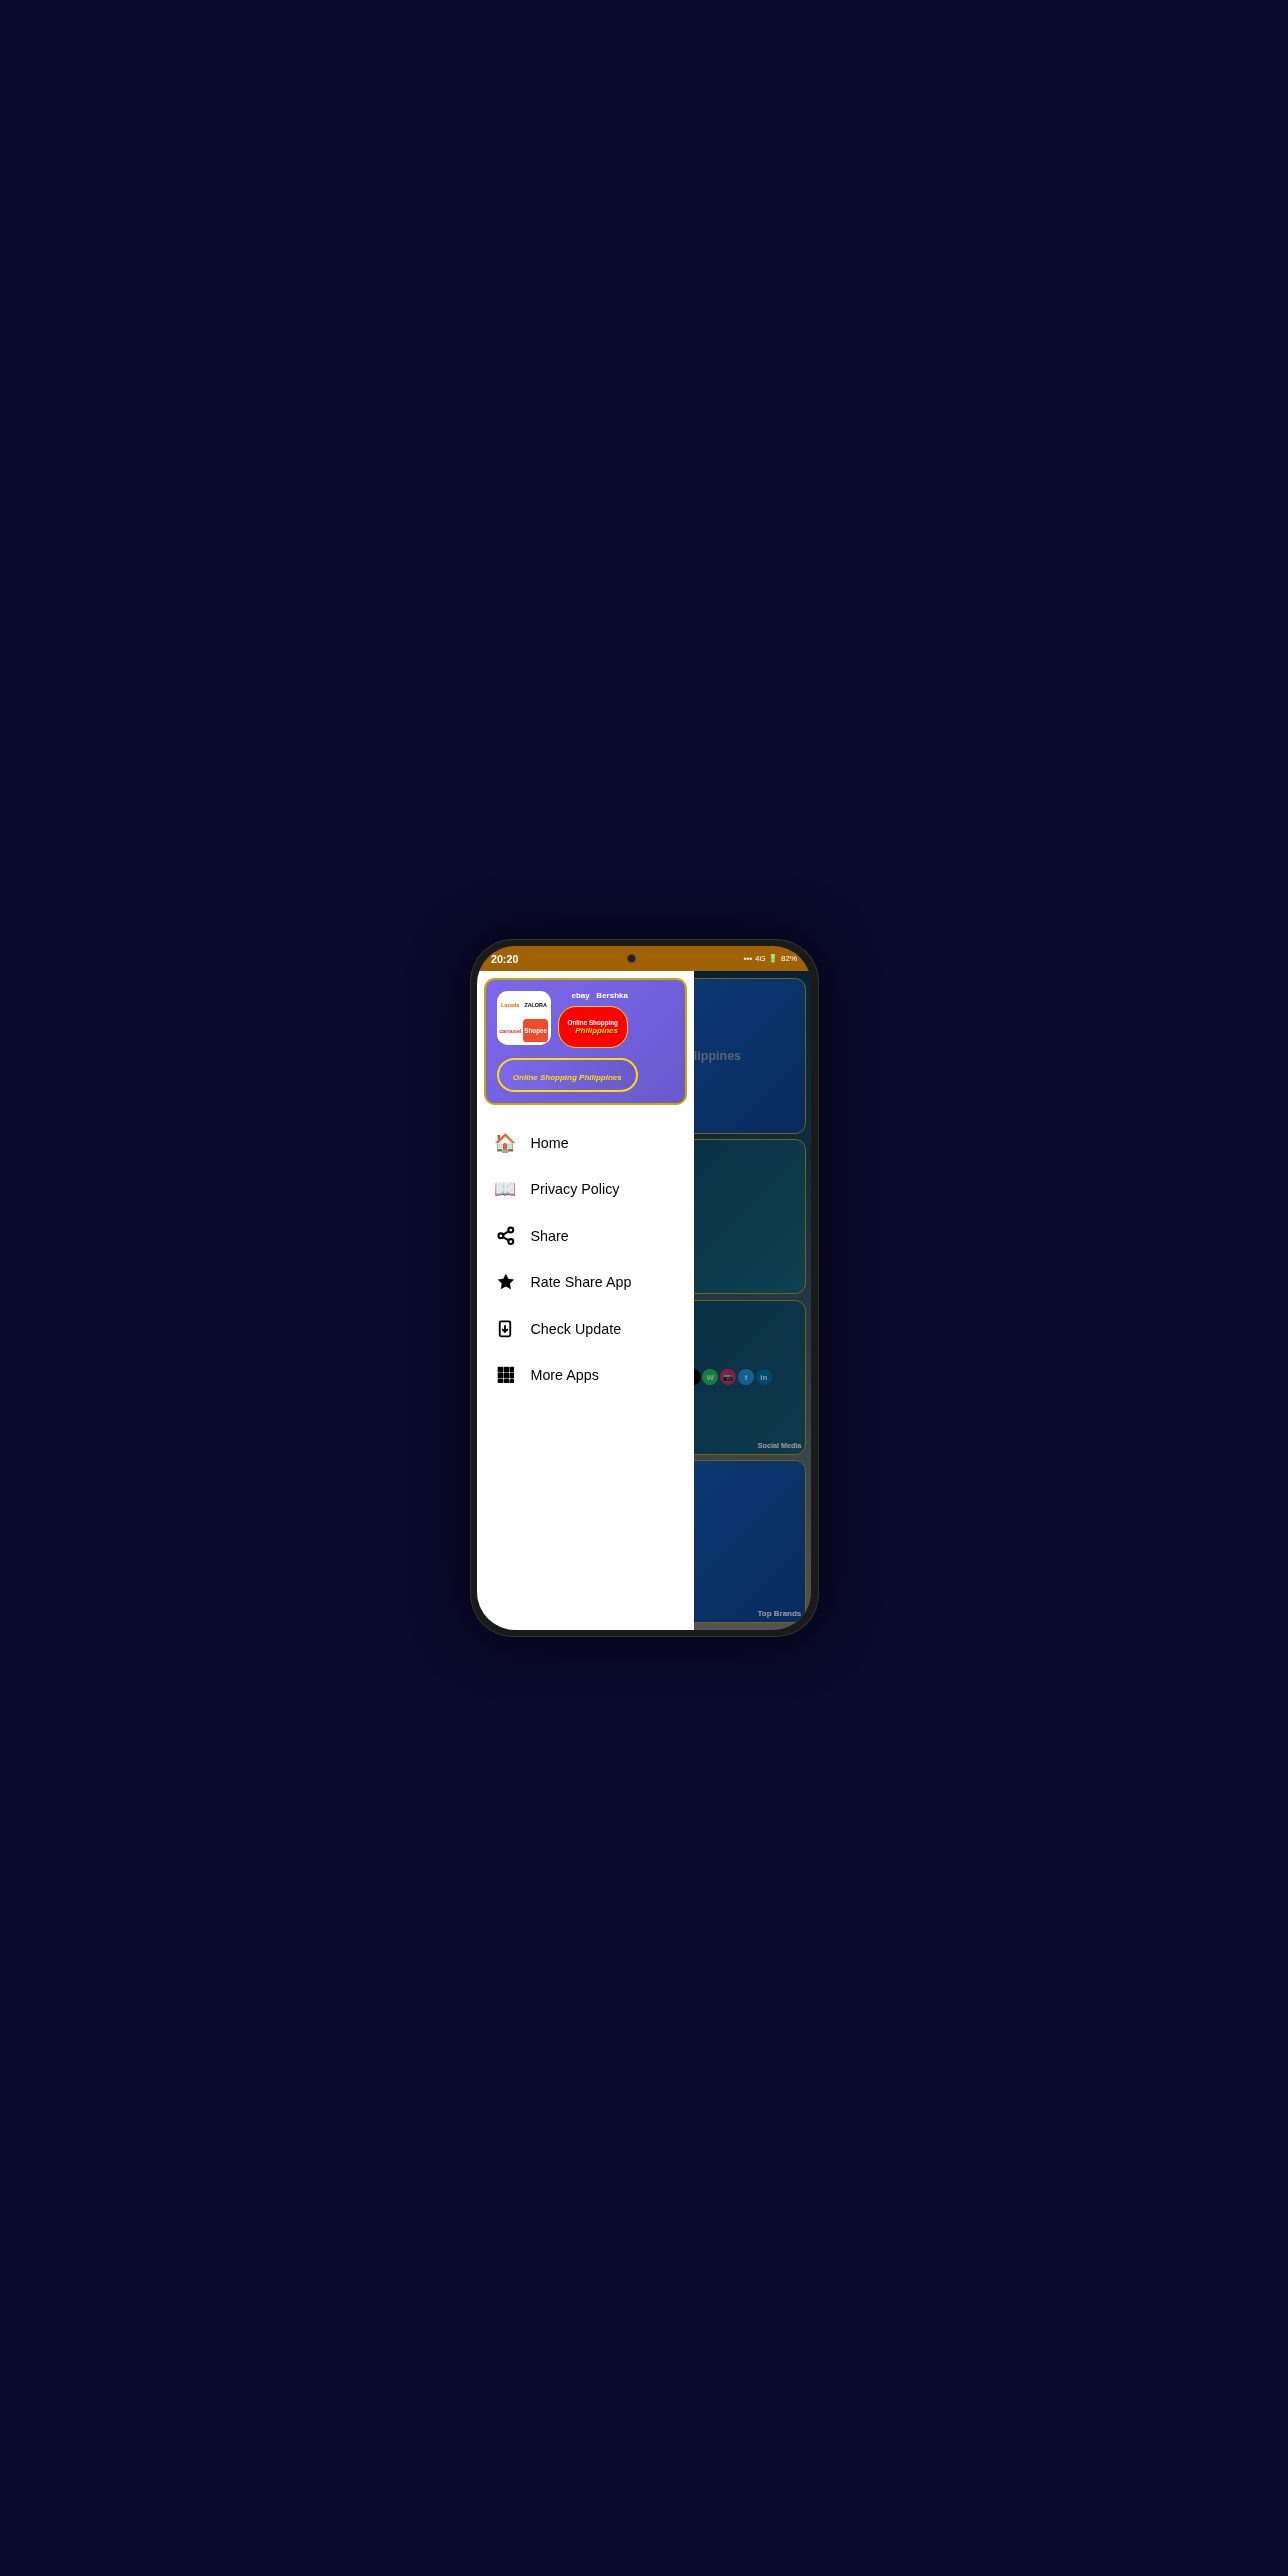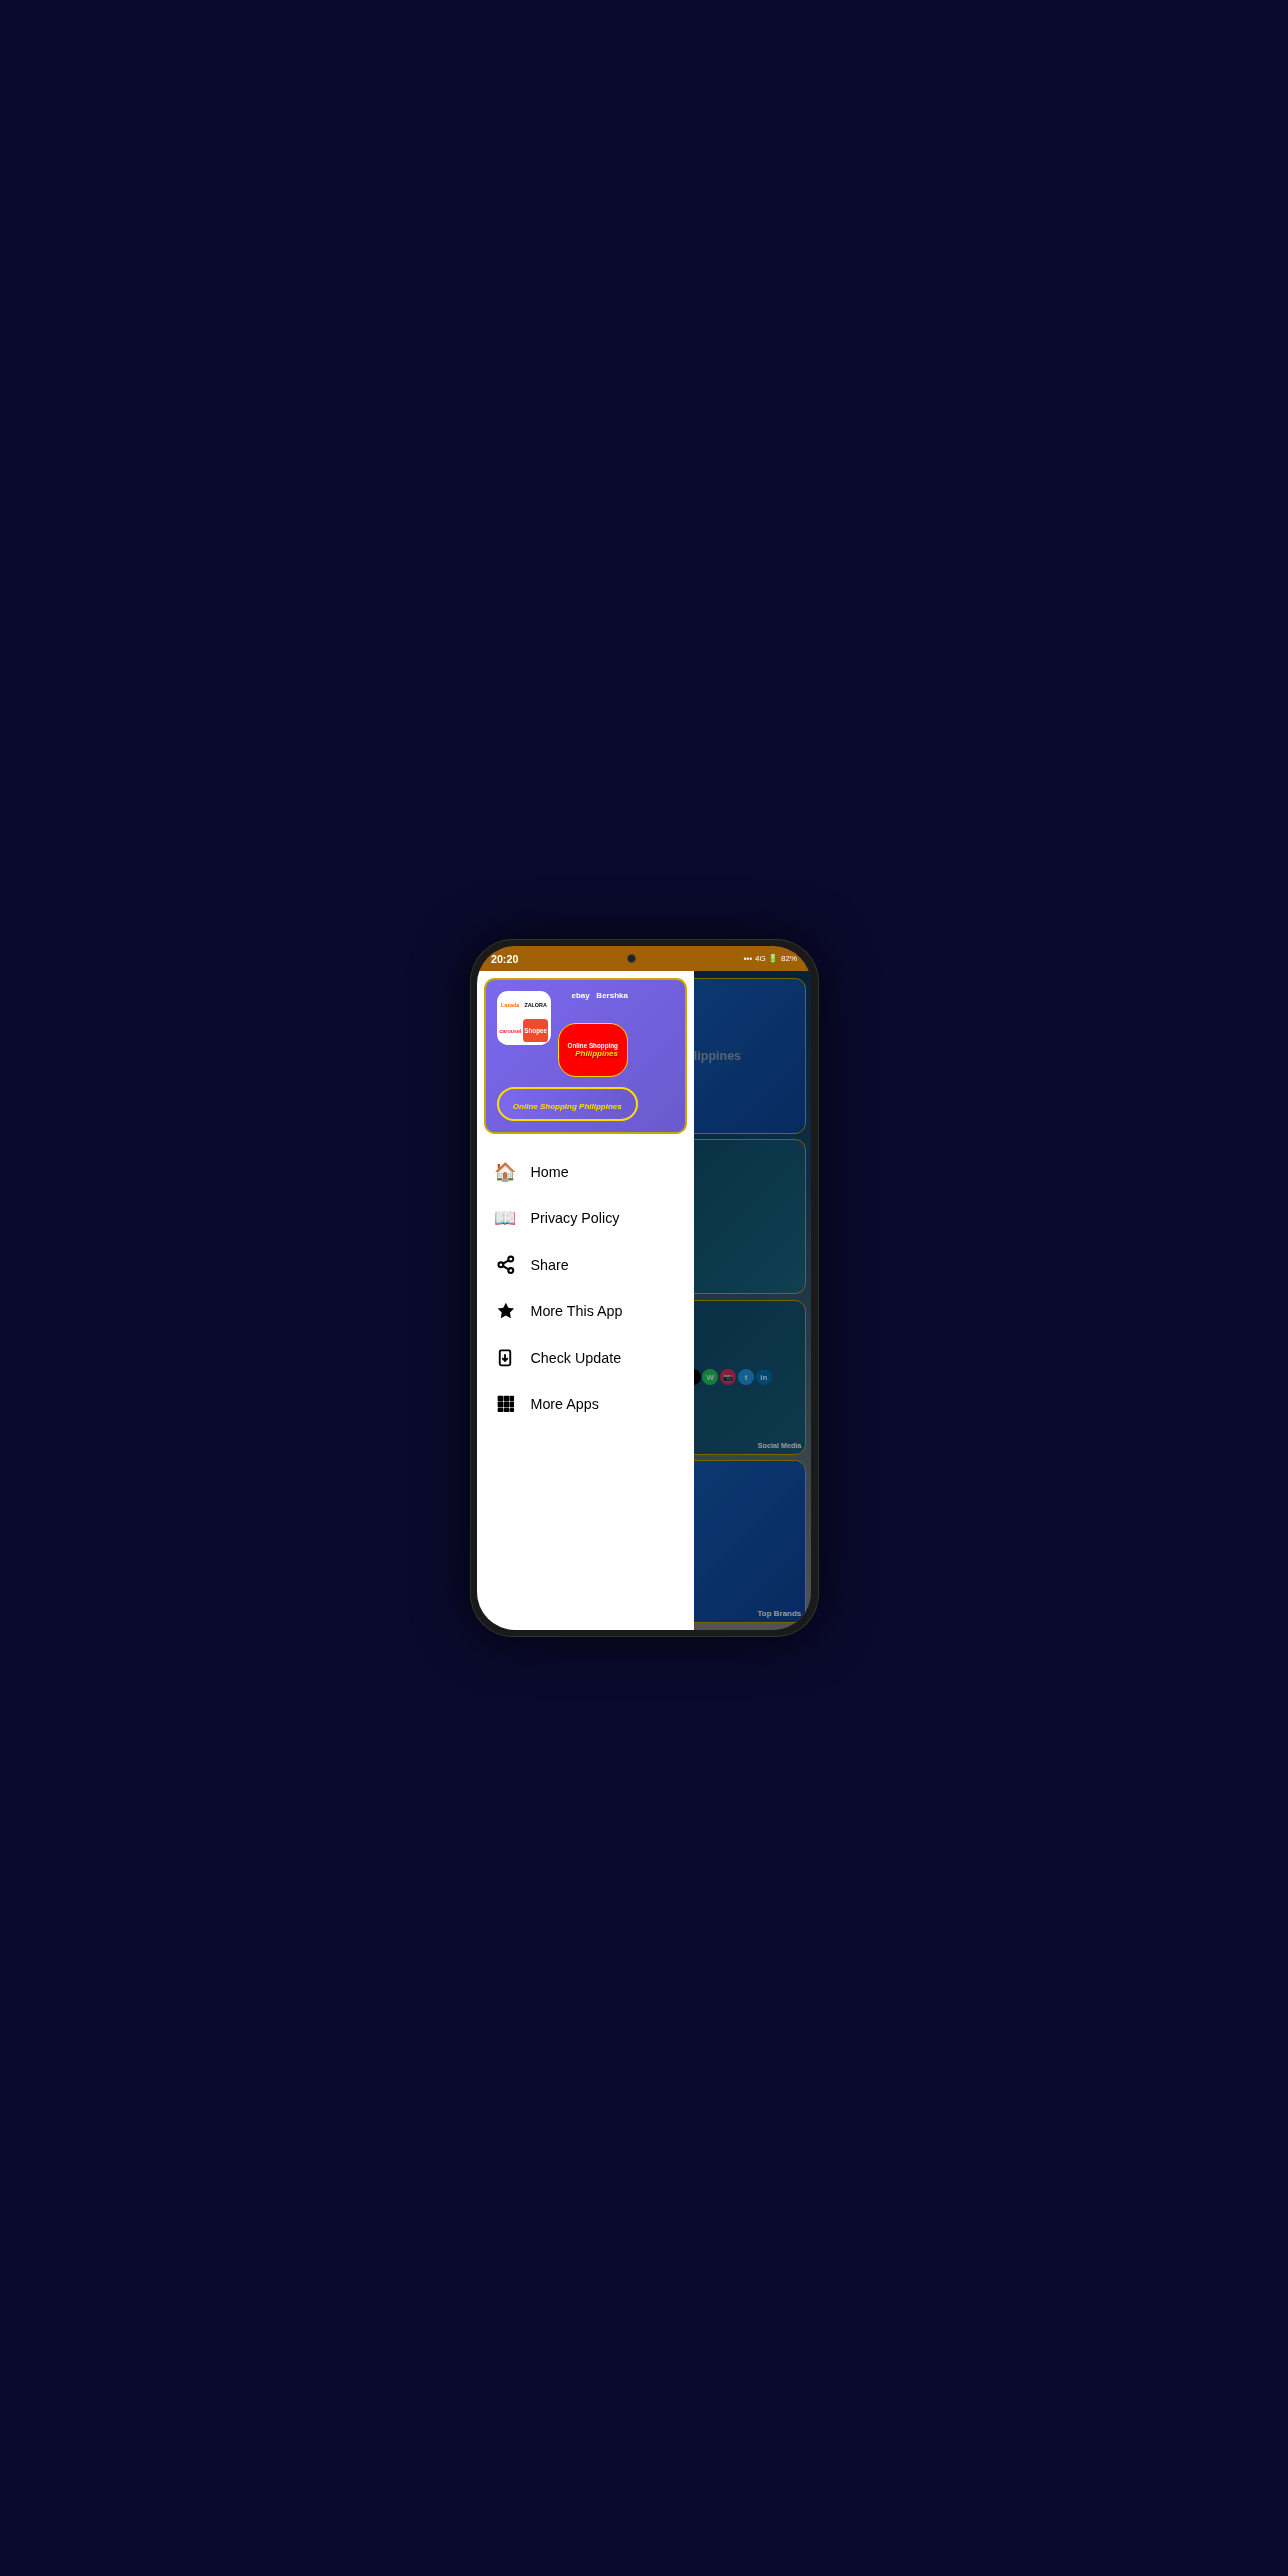--- a/index.html
+++ b/index.html
@@ -238,23 +238,23 @@
     .app-title-area {
       display: flex;
       flex-direction: column;
     }
 
     
     .app-name-badge {
       background: #ff0000;
       border: 1.8px solid #ffdd00;
       border-radius: 18px;
-      padding: 18px 9px;
+      padding: 12px 9px;
       display: inline-block;
-      margin-top: 21px;
+      margin-top: 4px;
     }
 
     .app-name-text {
       color: #ffdd00;
       font-size: 8px;
       font-weight: 900;
       font-style: italic;
       text-shadow: 0.9px 0.9px 1.8px rgba(0,0,0,0.5);
     }
 
@@ -453,21 +453,21 @@
             </div>
             <span class="menu-label">Share</span>
           </div>
 
           <div class="menu-item">
             <div class="menu-icon">
               <svg width="19.7" height="19.7" viewBox="0 0 24 24" fill="#000">
                 <polygon points="12,2 15.09,8.26 22,9.27 17,14.14 18.18,21.02 12,17.77 5.82,21.02 7,14.14 2,9.27 8.91,8.26"></polygon>
               </svg>
             </div>
-            <span class="menu-label">More This App</span>
+            <span class="menu-label">Rate Share App</span>
           </div>
 
           <div class="menu-item">
             <div class="menu-icon">
               <svg width="18" height="19.7" viewBox="0 0 24 24" fill="none" stroke="#000" stroke-width="2.5" stroke-linecap="round" stroke-linejoin="round">
                 <rect x="5" y="2" width="14" height="20" rx="2" ry="2"></rect>
                 <polyline points="12,8 12,16"></polyline>
                 <polyline points="9,13 12,16 15,13"></polyline>
               </svg>
             </div>

